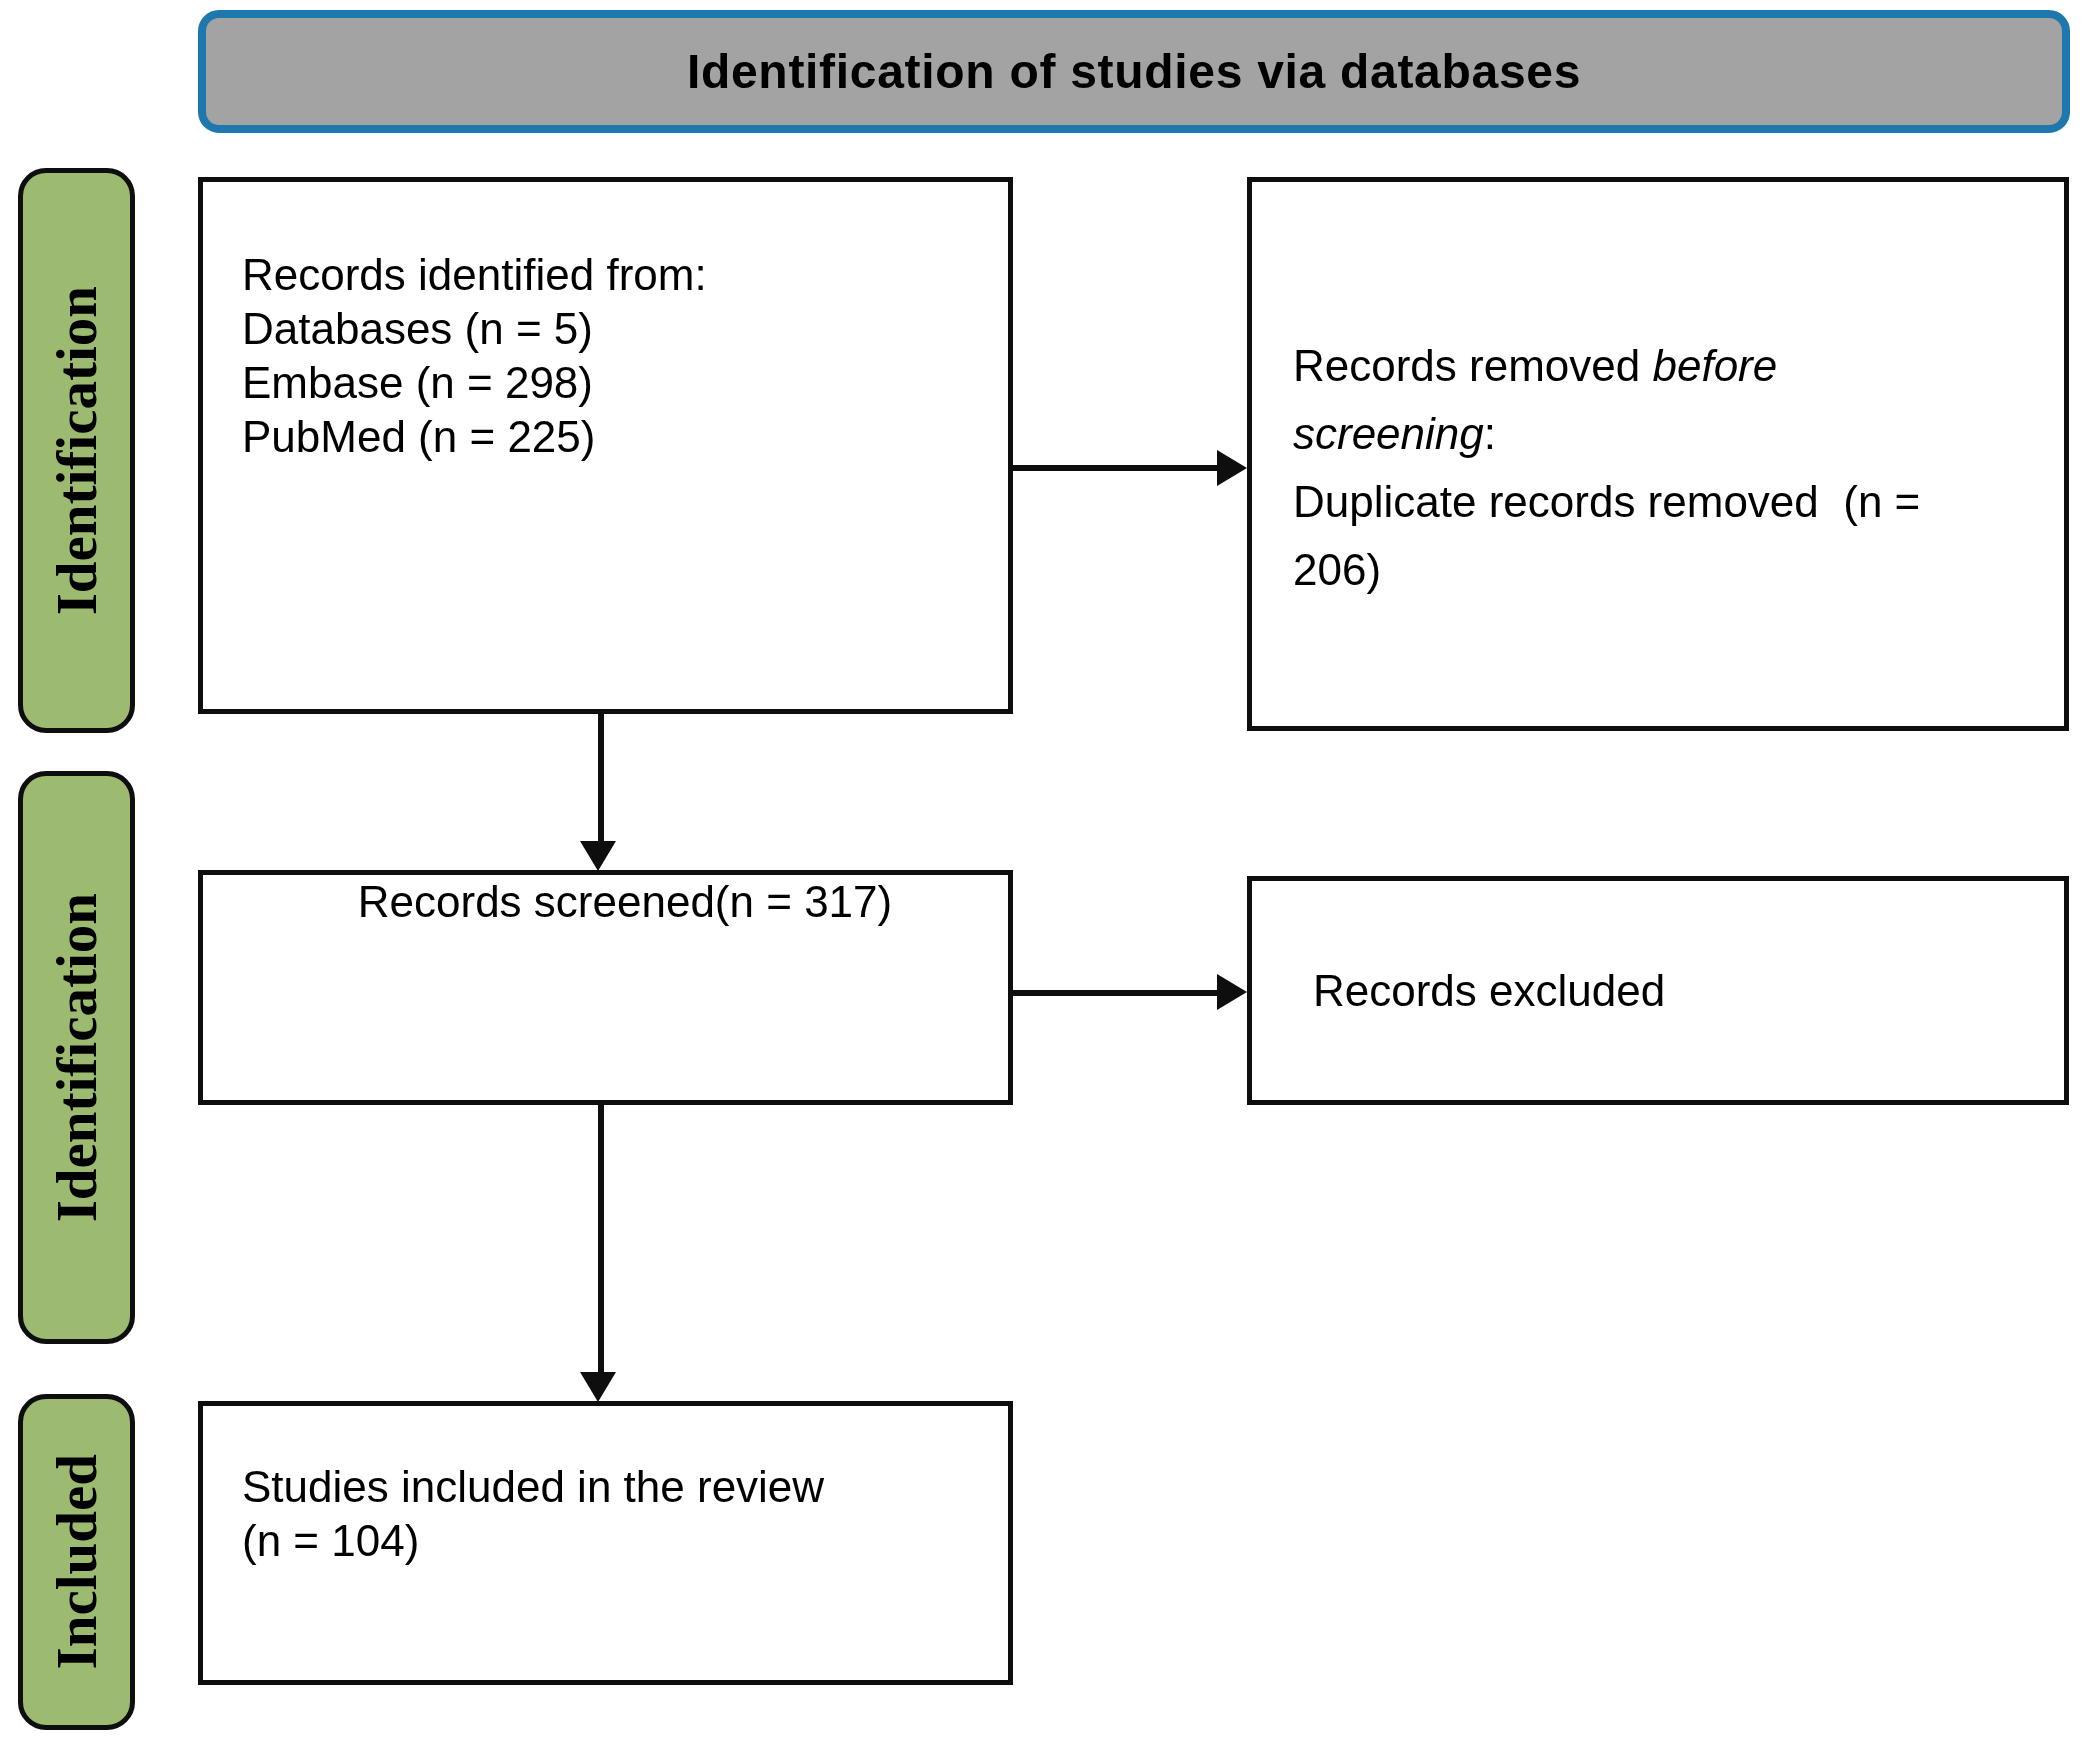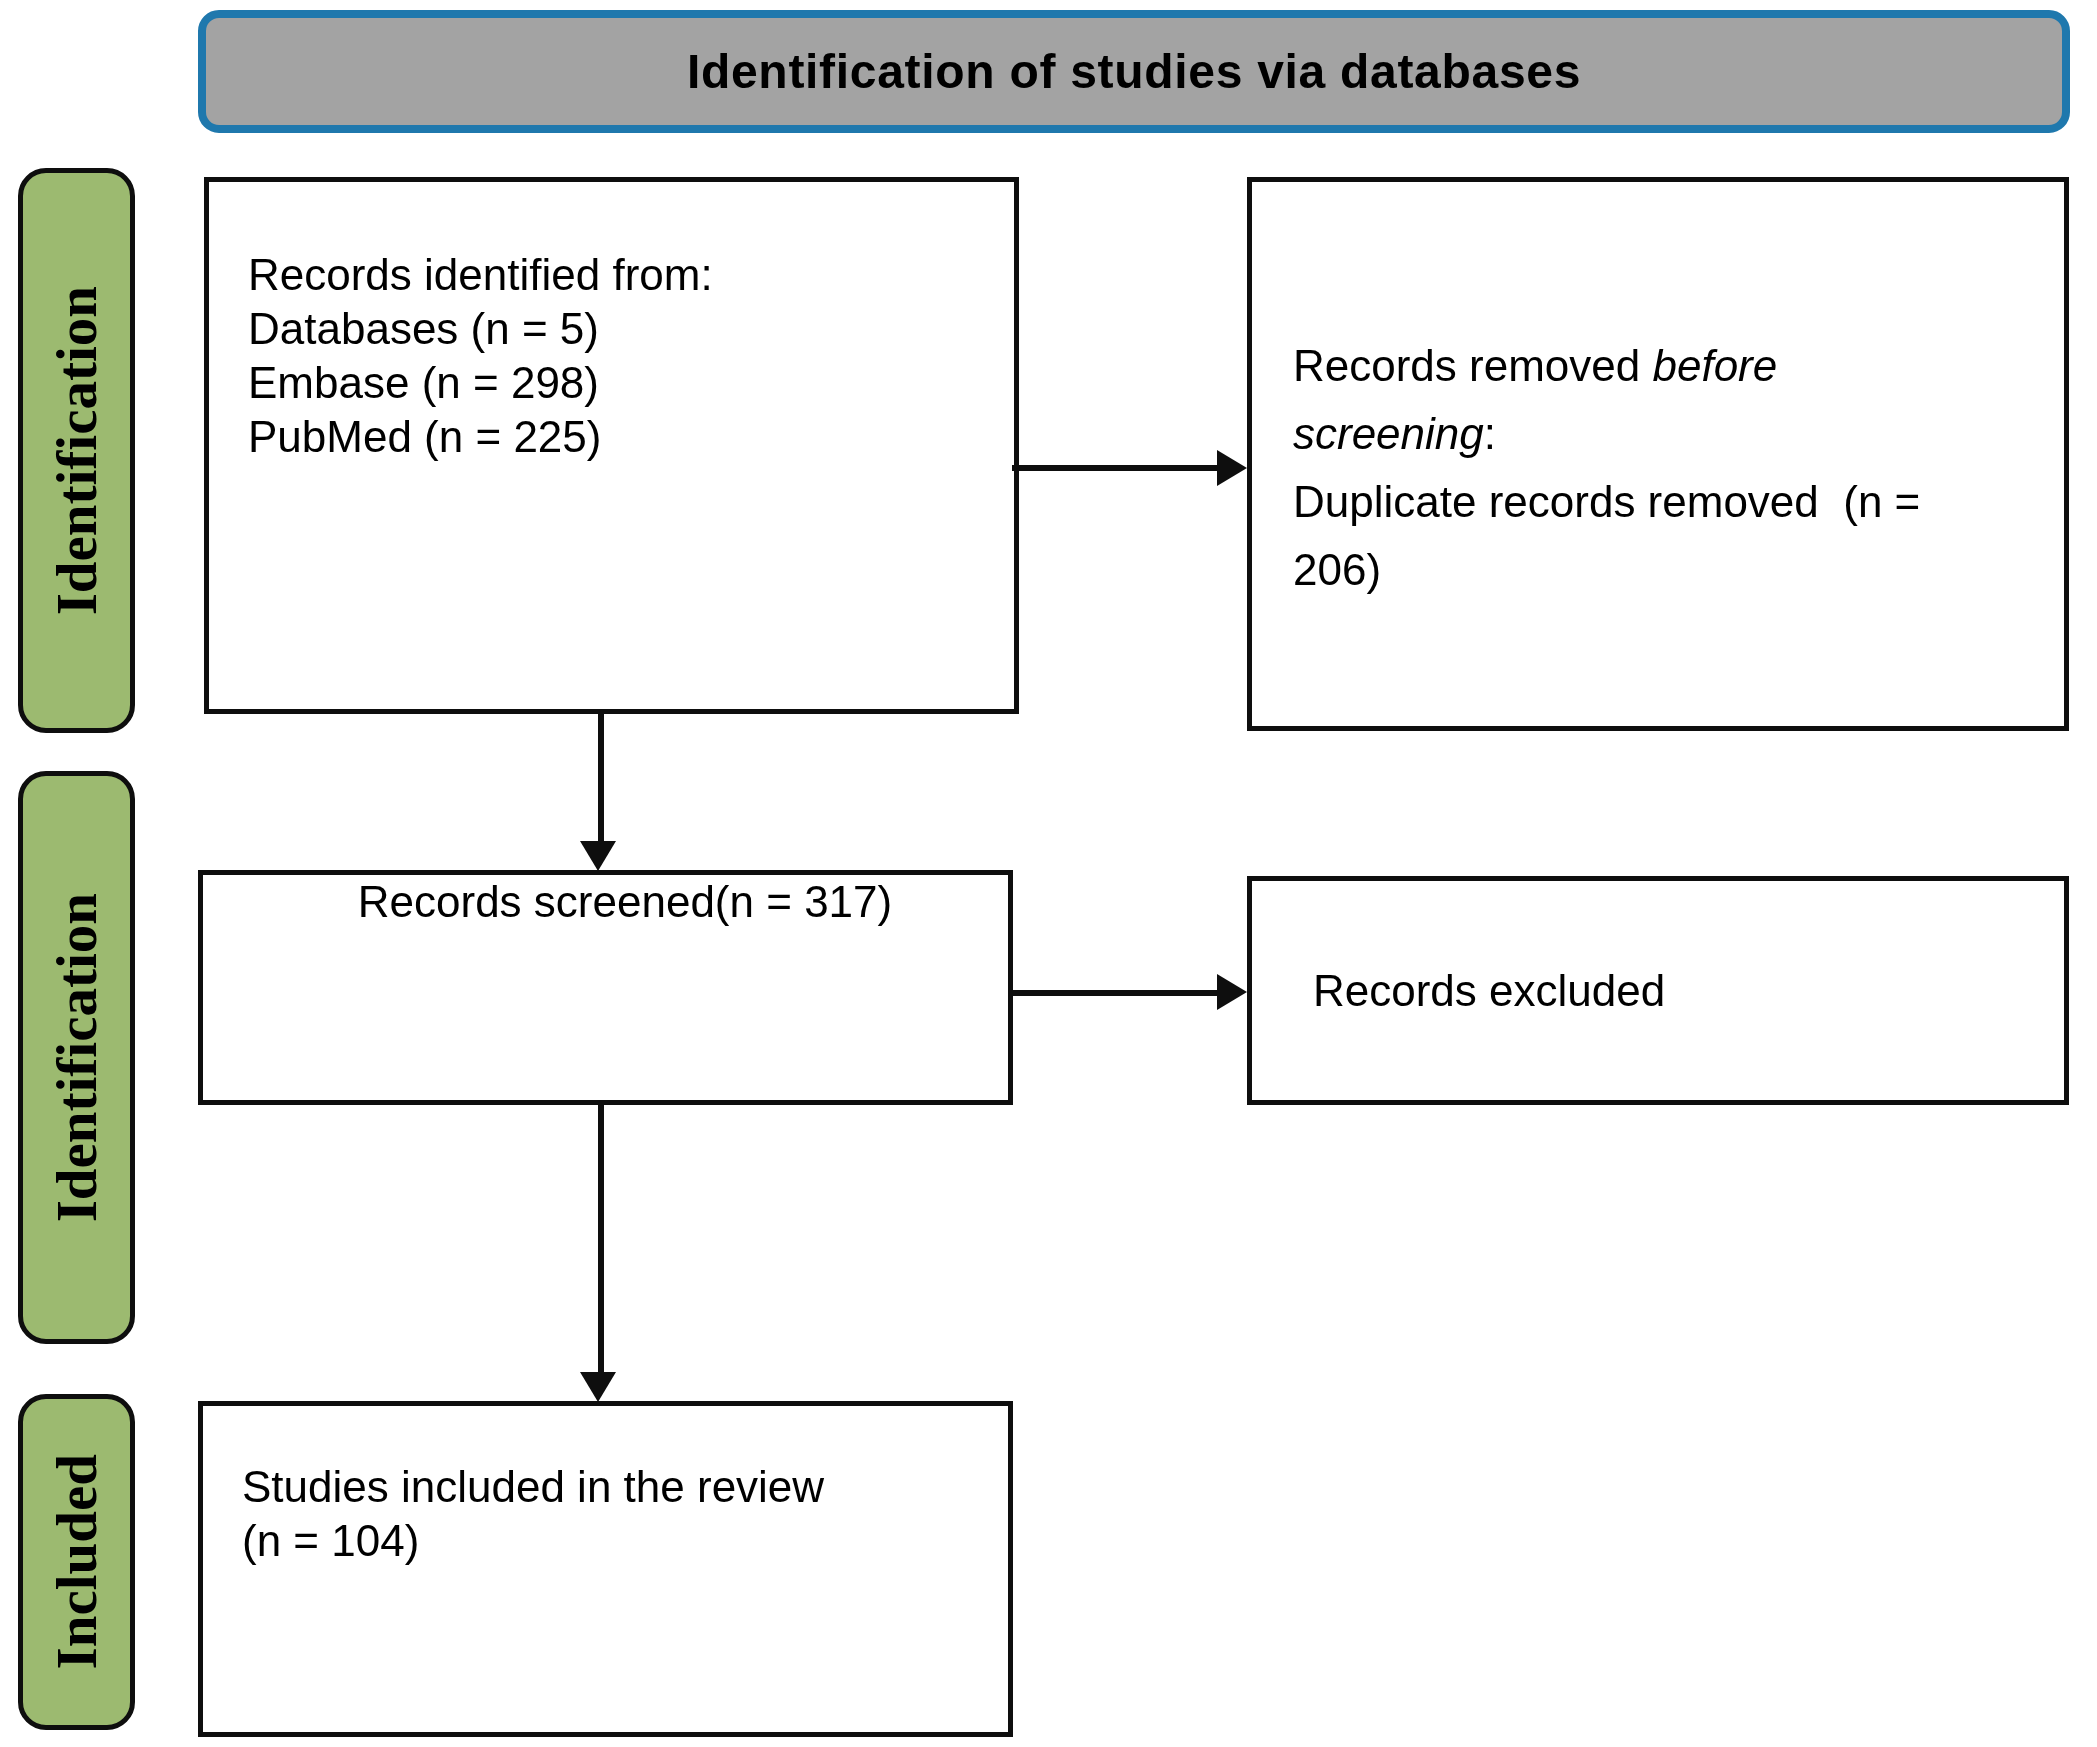--- a/index.html
+++ b/index.html
@@ -47,25 +47,25 @@
   
   .flowbox {
     background: #ffffff;
     border: 5.5px solid #0e0e0e;
     font-size: 44px;
     line-height: 54px;
   }
   .box-line { white-space: pre; }
   .it { font-style: italic; }
 
-  .box-identified { left: 204px;  top: 177px;  width: 815px; height: 537px; padding: 66px 21px 4px 39px; }
+  .box-identified { left: 198px;  top: 177px;  width: 815px; height: 537px; padding: 66px 21px 4px 39px; }
   .box-removed    { left: 1247px; top: 177px;  width: 822px; height: 554px; display: flex; flex-direction: column; justify-content: center; padding-left: 41px; padding-top: 28px; gap: 14px; }
   .box-screened   { left: 198px;  top: 870px; width: 815px; height: 235px; display: flex; flex-direction: row; justify-content: center; padding-left: 39px; }
   .box-excluded   { left: 1247px; top: 876px; width: 822px; height: 229px; display: flex; flex-direction: column; justify-content: center; padding-left: 61px; }
-  .box-included   { left: 198px;  top: 1401px; width: 815px; height: 336px; padding: 54px 21px 0 39px; }
+  .box-included   { left: 198px;  top: 1401px; width: 815px; height: 284px; padding: 54px 21px 0 39px; }
 
   
   .arrow-line { background: #0e0e0e; }
   .hline { height: 6.2px; }
   .vline { width: 6.2px; }
   .head-right {
     width: 0; height: 0;
     border-top: 18px solid transparent;
     border-bottom: 18px solid transparent;
     border-left: 30px solid #0e0e0e;

